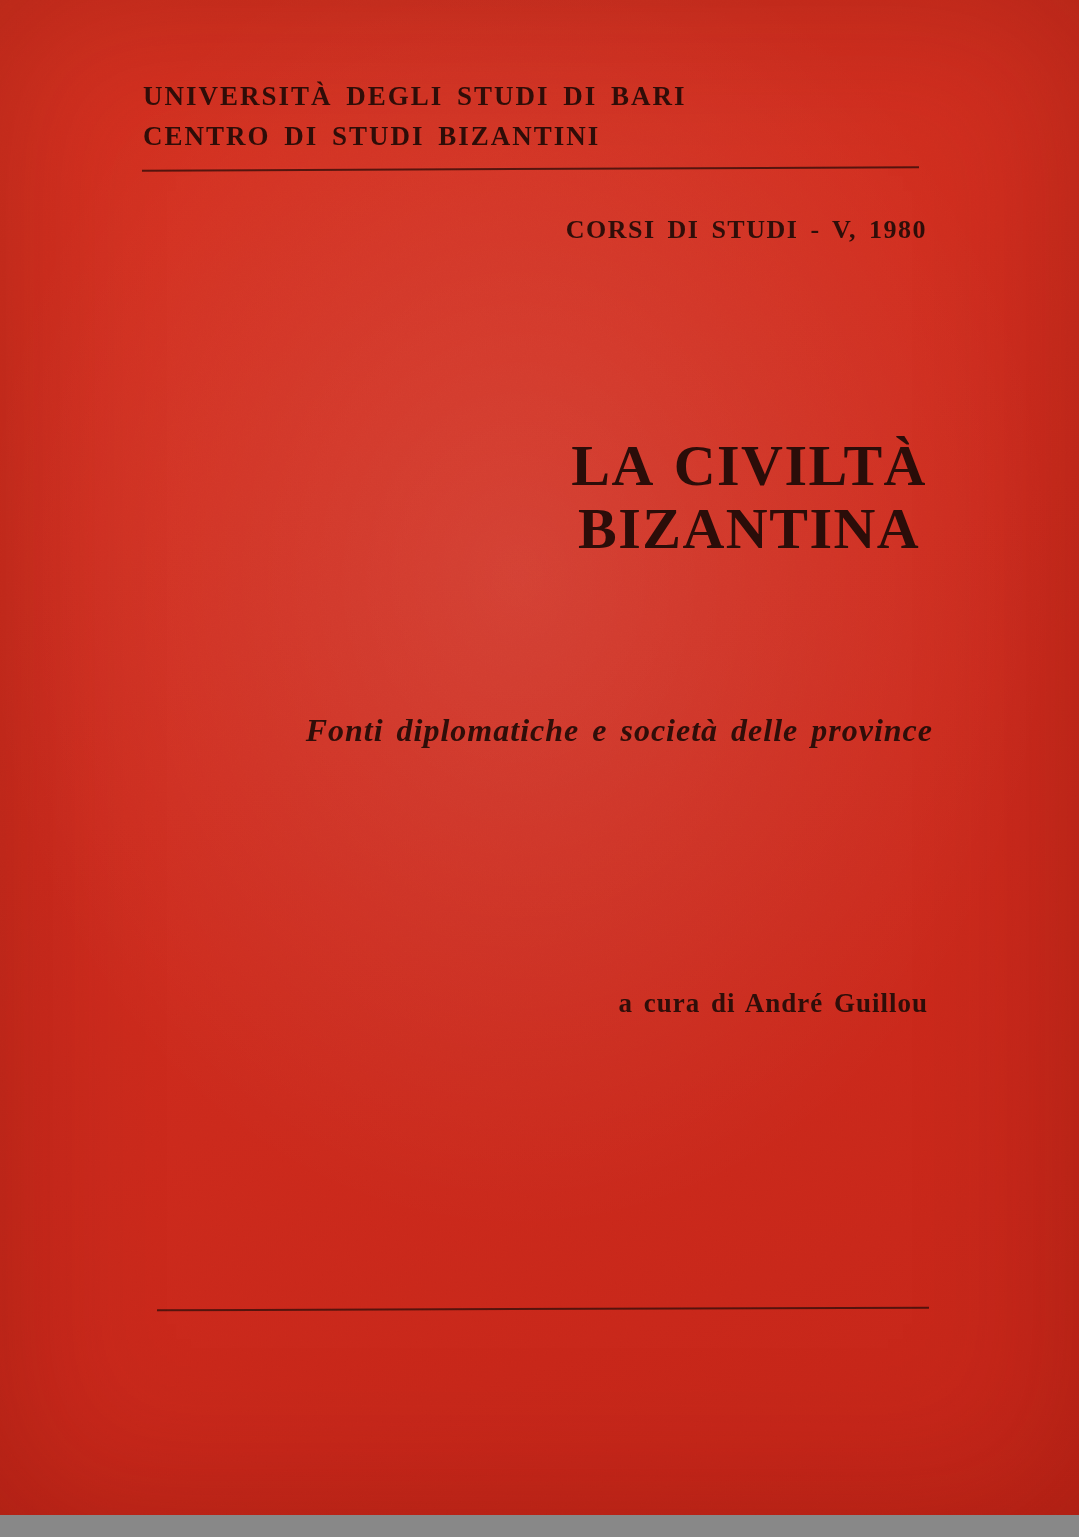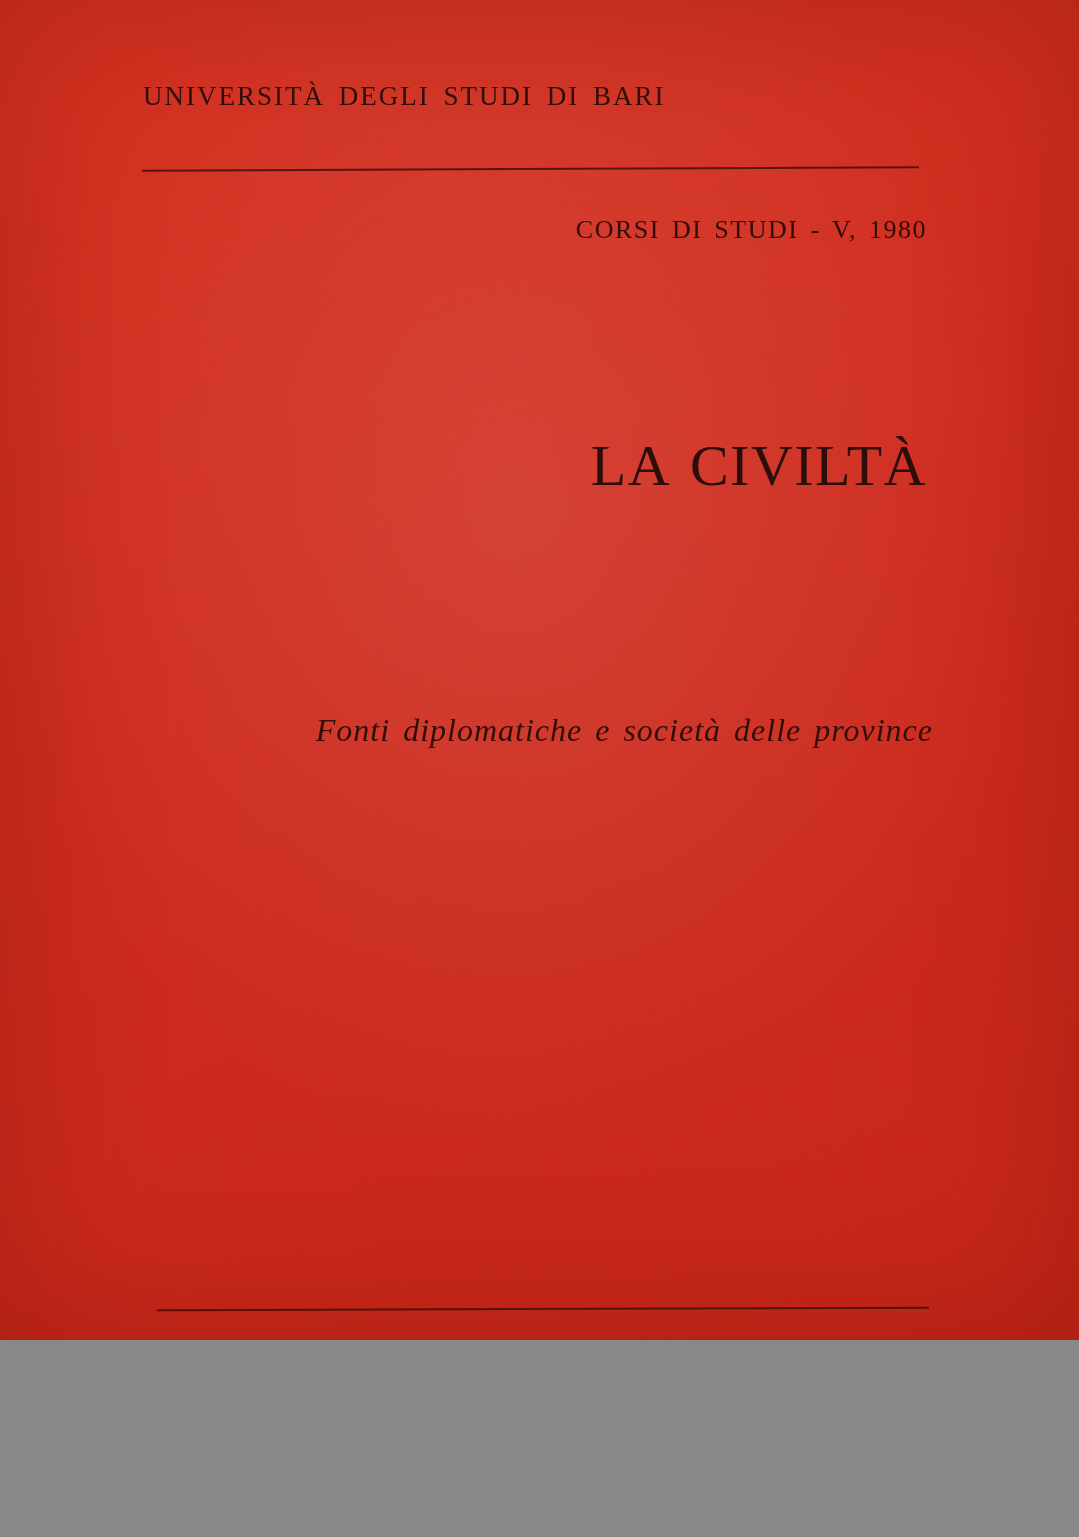--- a/index.html
+++ b/index.html
@@ -3,28 +3,29 @@
 <meta charset="utf-8">
 <style>
   html, body {
     margin: 0;
     padding: 0;
     background: #888;
   }
   .cover {
     position: relative;
     width: 1079px;
-    height: 1340px;
+    height: 1515px;
     overflow: hidden;
     background:
       radial-gradient(ellipse 900px 1100px at 48% 38%,
         rgba(255,255,255,0.10) 0%, rgba(255,255,255,0.0) 60%),
       linear-gradient(160deg, #d53120 0%, #ce2b1d 45%, #c52518 100%);
     font-family: "Liberation Serif", "DejaVu Serif", serif;
     color: #2e0d08;
+    font-weight: bold;
   }
   .vignette {
     position: absolute;
     inset: 0;
     pointer-events: none;
     box-shadow: inset 0 0 160px rgba(90,10,5,0.28);
   }
   .grain {
     position: absolute;
     inset: 0;
@@ -110,32 +111,35 @@
     white-space: nowrap;
   }
 </style>
 </head>
 <body>
 
 <div class="cover">
 
   <div class="inst">
     <div>UNIVERSITÀ DEGLI STUDI DI BARI</div>
+    <div>CENTRO DI STUDI BIZANTINI</div>
   </div>
 
   <div class="rule rule-top"></div>
 
   <div class="series">CORSI DI STUDI - V, 1980</div>
 
   <div class="title">
     <div>LA CIVILTÀ</div>
+    <div>BIZANTINA</div>
   </div>
 
   <div class="subtitle">Fonti diplomatiche e società delle province</div>
 
+  <div class="editor">a cura di André Guillou</div>
 
   <div class="rule rule-bottom"></div>
 
 
   <svg class="grain" width="1079" height="1537" xmlns="http://www.w3.org/2000/svg">
     <filter id="grainF">
       <feTurbulence type="fractalNoise" baseFrequency="0.8" numOctaves="2" seed="7" stitchTiles="stitch"></feTurbulence>
       <feColorMatrix type="saturate" values="0"></feColorMatrix>
     </filter>
     <rect width="1079" height="1537" filter="url(#grainF)"></rect>

